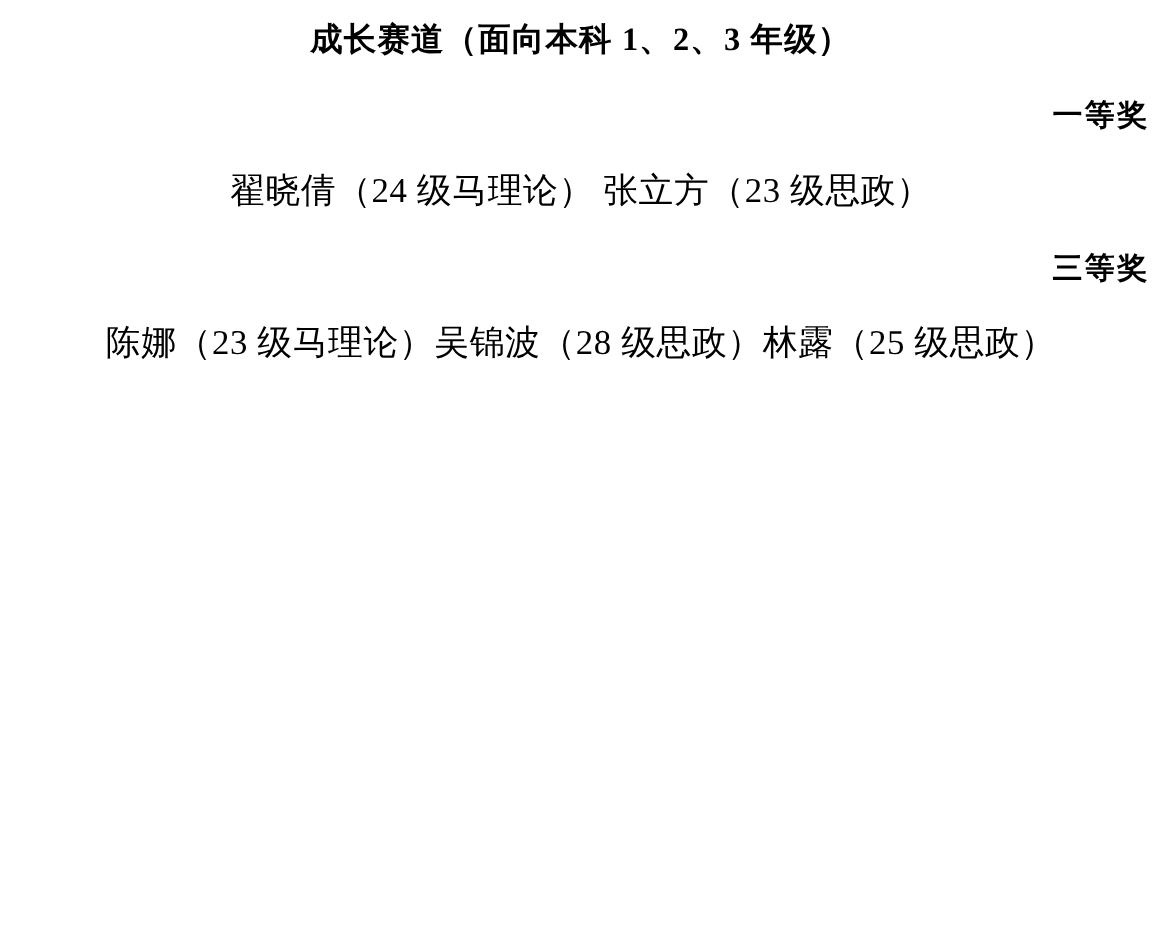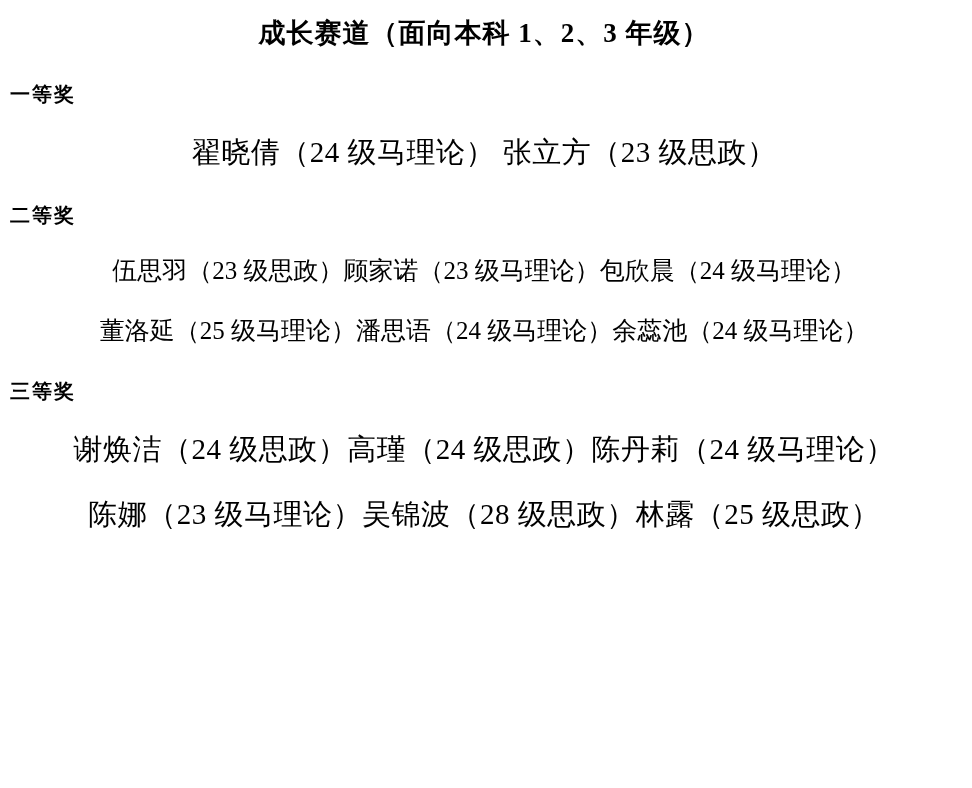--- a/index.html
+++ b/index.html
@@ -21,22 +21,22 @@
   }
   .doc-title {
     text-align: center;
     font-size: 27px;
     font-weight: bold;
     letter-spacing: 1px;
     margin: 8px 0 0 0;
     line-height: 1.3;
   }
   .award-heading {
-    text-align: left;
-    font-size: 20px;
+    text-align: right;
+    font-size: 25px;
     font-weight: bold;
     letter-spacing: 2px;
     margin: 30px 0 0 0;
     line-height: 1.3;
   }
   .name-line {
     text-align: center;
     font-size: 29px;
     letter-spacing: 0.5px;
     margin: 26px 0 0 0;
@@ -56,25 +56,19 @@
 
 <div class="page">
 
   <div class="doc-title">成长赛道（面向本科 1、2、3 年级）</div>
 
   <div class="section">
     <div class="award-heading">一等奖</div>
     <div class="name-line">翟晓倩（24 级马理论） 张立方（23 级思政）</div>
   </div>
 
-  <div class="section">
-    <div class="award-heading">二等奖</div>
-    <div class="name-line wide">伍思羽（23 级思政）顾家诺（23 级马理论）包欣晨（24 级马理论）</div>
-    <div class="name-line wide">董洛延（25 级马理论）潘思语（24 级马理论）余蕊池（24 级马理论）</div>
-  </div>
 
   <div class="section">
     <div class="award-heading">三等奖</div>
-    <div class="name-line">谢焕洁（24 级思政）高瑾（24 级思政）陈丹莉（24 级马理论）</div>
     <div class="name-line">陈娜（23 级马理论）吴锦波（28 级思政）林露（25 级思政）</div>
   </div>
 
 </div>
 
 </body></html>

